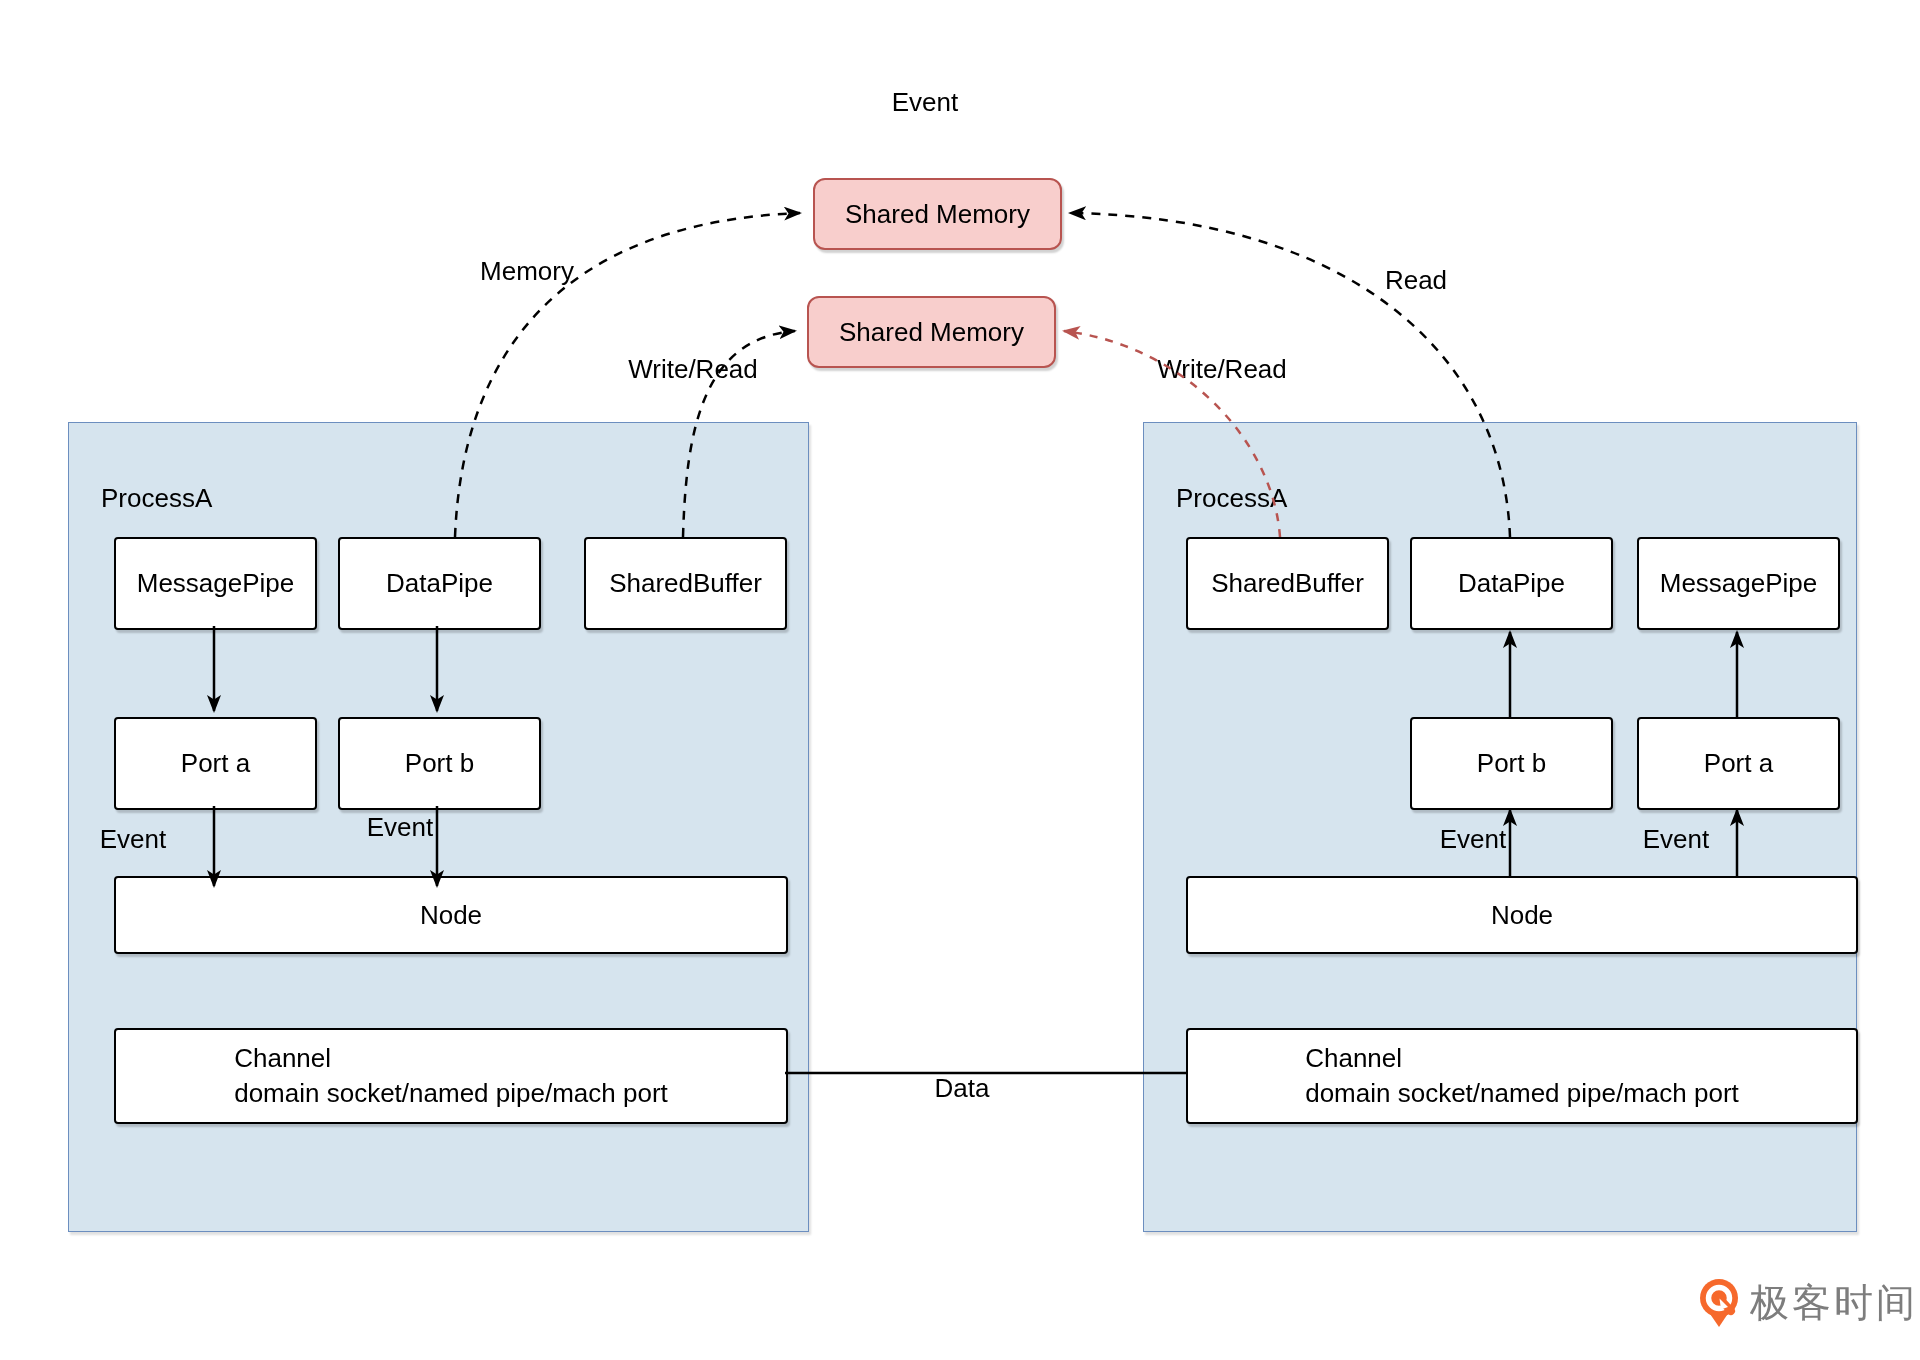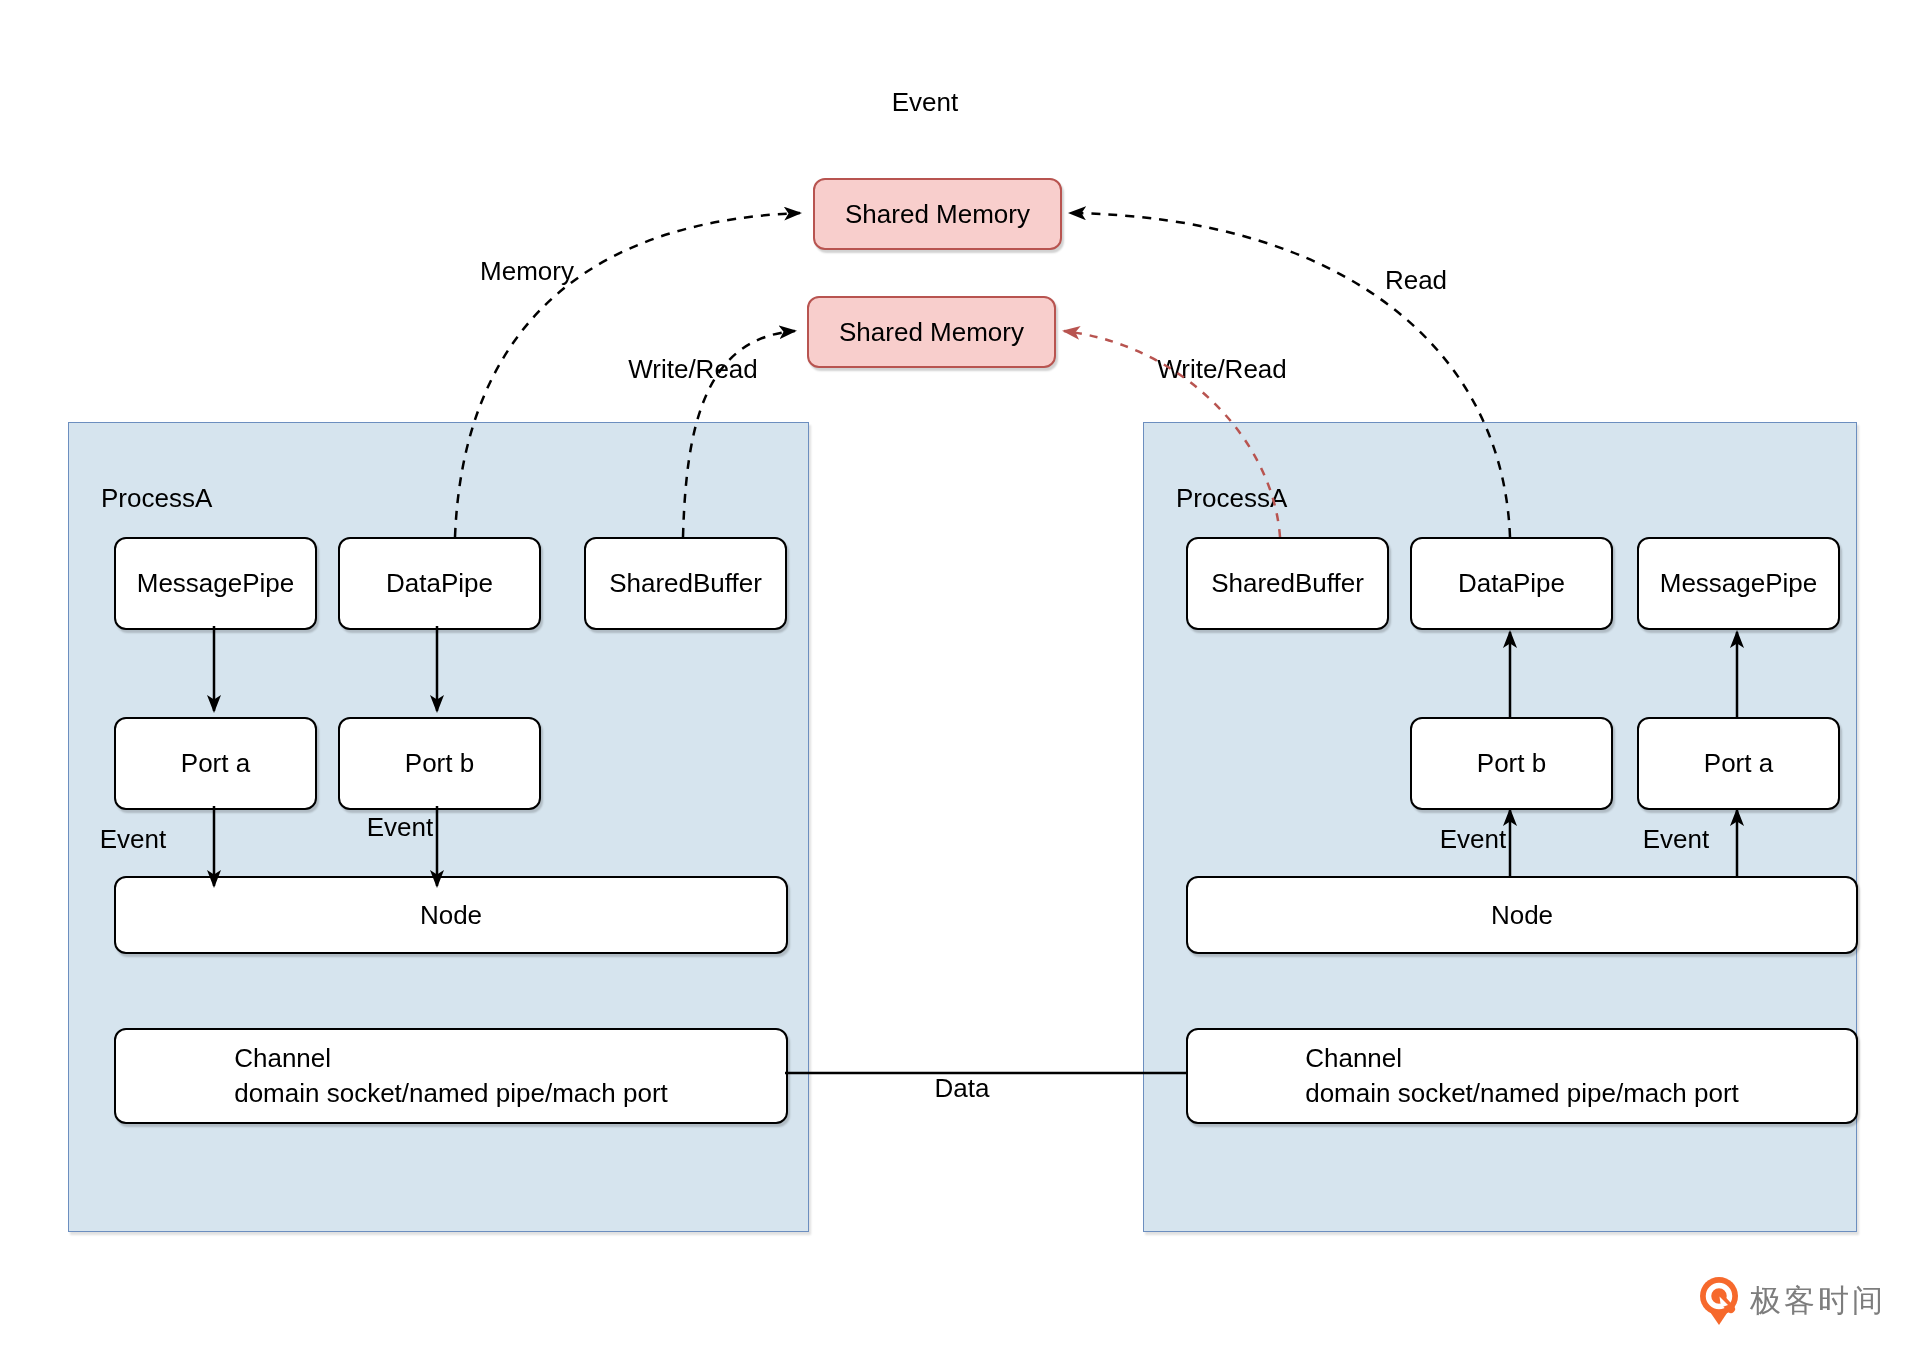--- a/index.html
+++ b/index.html
@@ -10,33 +10,33 @@
   .lbl{
     position:absolute;font-size:26px;color:#000;white-space:nowrap;
     transform:translate(-50%,-50%);
   }
   .proc{
     position:absolute;background:#d6e4ee;border:1.5px solid #6c8ebf;
     box-shadow:2px 3px 2px rgba(0,0,0,0.12);
   }
   .proc-title{position:absolute;font-size:26px;color:#000;margin-top:16px;}
   .wbox{
-    position:absolute;background:#ffffff;border:2px solid #000;border-radius:12px;
+    position:absolute;background:#ffffff;border:2px solid #000;border-radius:4px;
     display:flex;align-items:center;justify-content:center;text-align:center;
     font-size:26px;box-shadow:2px 3px 2px rgba(0,0,0,0.18);
   }
   .memory{
     position:absolute;background:#f8cecc;border:2px solid #b85450;border-radius:12px;
     display:flex;align-items:center;justify-content:center;
     font-size:26px;box-shadow:2px 3px 2px rgba(0,0,0,0.18);
   }
   .channel-inner{line-height:1.35;text-align:left;}
   svg.overlay{position:absolute;left:0;top:0;width:1920px;height:1360px;pointer-events:none;}
   #logo{position:absolute;left:1698px;top:1276px;display:flex;align-items:center;gap:10px;}
-  #logo .logo-text{font-size:31px;color:#7d7d7d;letter-spacing:3px;font-weight:500;}
+  #logo .logo-text{font-size:39px;color:#7d7d7d;letter-spacing:3px;font-weight:500;}
 </style>
 </head>
 <body>
 
 <div id="stage">
 
   <div class="lbl" style="left:925px;top:102px;">Event</div>
 
   <div class="memory" style="left:813px;top:178px;width:245px;height:68px;">
     <span>Shared Memory</span>

